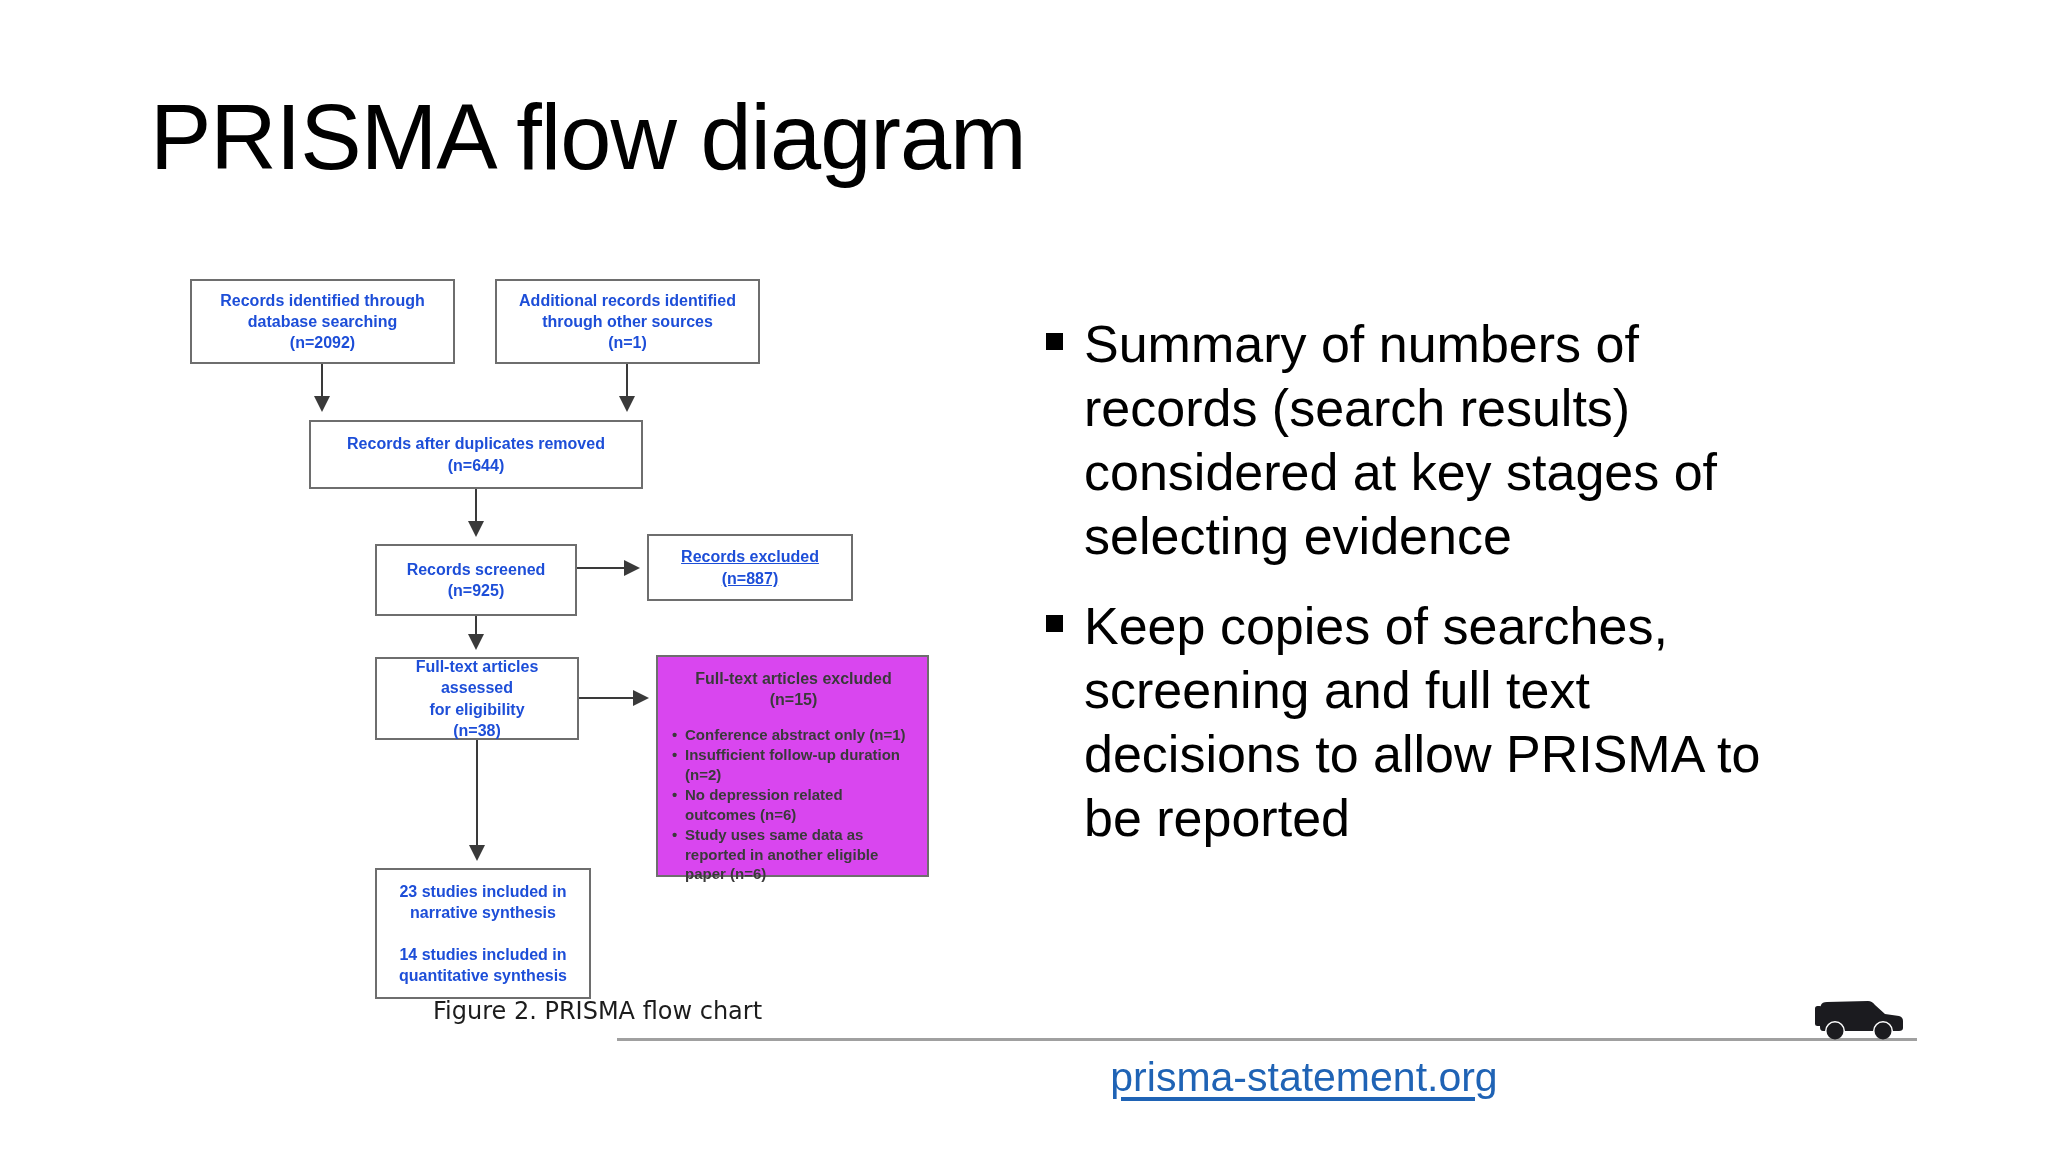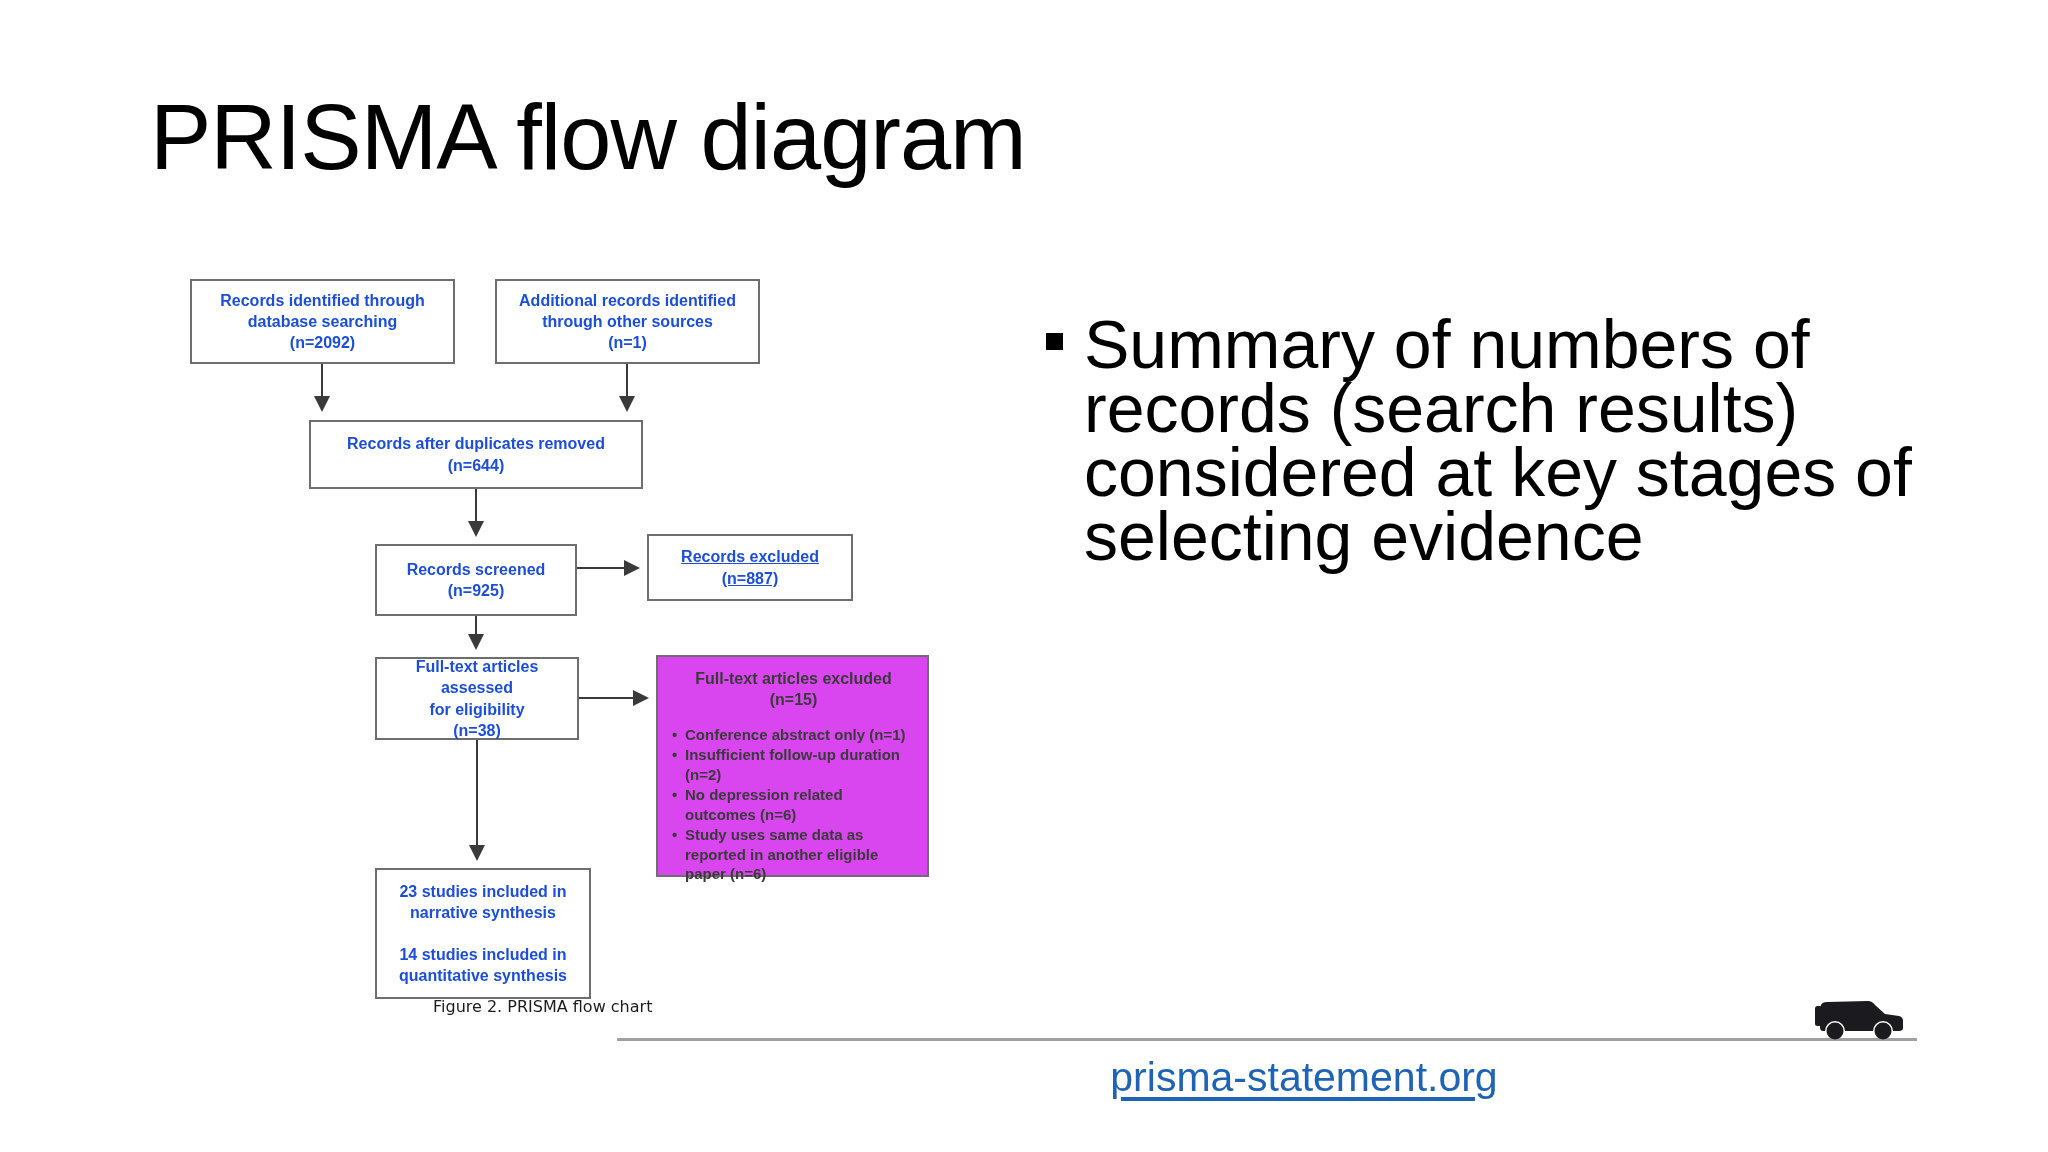--- a/index.html
+++ b/index.html
@@ -48,29 +48,29 @@
   .flow-arrows { position: absolute; left: 0; top: 0; pointer-events: none; }
 
   
   .bullets { position: absolute; left: 1046px; top: 312px; width: 900px; }
   .bullet-item { display: flex; align-items: flex-start; margin-bottom: 26px; }
   .bullet-marker {
     width: 17px; height: 17px; background: #000;
     margin: 21px 21px 0 0; flex: 0 0 auto;
   }
   .bullet-text {
-    font-size: 68px; line-height: 64px; color: #000;
+    font-size: 52px; line-height: 64px; color: #000;
     white-space: pre-line;
   }
 
   
   .figure-caption {
     position: absolute; left: 433px; top: 997px;
     font-family: "DejaVu Sans", sans-serif;
-    font-size: 16px; color: #1c1c1c; white-space: nowrap;
+    font-size: 24px; color: #1c1c1c; white-space: nowrap;
   }
   .ground-line {
     position: absolute; left: 617px; top: 1038px; width: 1300px; height: 0;
     border-top: 3px solid #a0a0a0;
   }
   .car { position: absolute; left: 1812px; top: 994px; width: 102px; height: 48px; }
   .footer-link-wrap { position: absolute; left: 1104px; top: 1054px; width: 400px; text-align: center; }
   .footer-link {
     font-size: 41px; text-decoration: underline; cursor: pointer;
     text-underline-offset: 6px;
@@ -139,20 +139,27 @@
 quantitative synthesis</div>
 
 <div class="bullets">
   <div class="bullet-item">
     <span class="bullet-marker"></span>
     <span class="bullet-text">Summary of numbers of
 records (search results)
 considered at key stages of
 selecting evidence</span>
   </div>
+  <div class="bullet-item">
+    <span class="bullet-marker"></span>
+    <span class="bullet-text">Keep copies of searches,
+screening and full text
+decisions to allow PRISMA to
+be reported</span>
+  </div>
 </div>
 
 <div class="figure-caption">Figure 2. PRISMA flow chart</div>
 
 <div class="ground-line"></div>
 <svg class="car" viewBox="0 0 100 48">
   <g fill="#1b1b1f">
     <rect x="2" y="12" width="7" height="20" rx="2.5"></rect>
     <path d="M8,11 Q9,8 14,8 L55,7 Q59,7 62,11 L72,20 L86,22 Q90,23 90,27 L90,34 Q90,37 86,37 L80,37 A10,10 0 0 0 60,37 L32,37 A10,10 0 0 0 12,37 L10,37 Q7,37 7,33 L7,14 Z"></path>
     <circle cx="22" cy="37" r="8.5"></circle>

